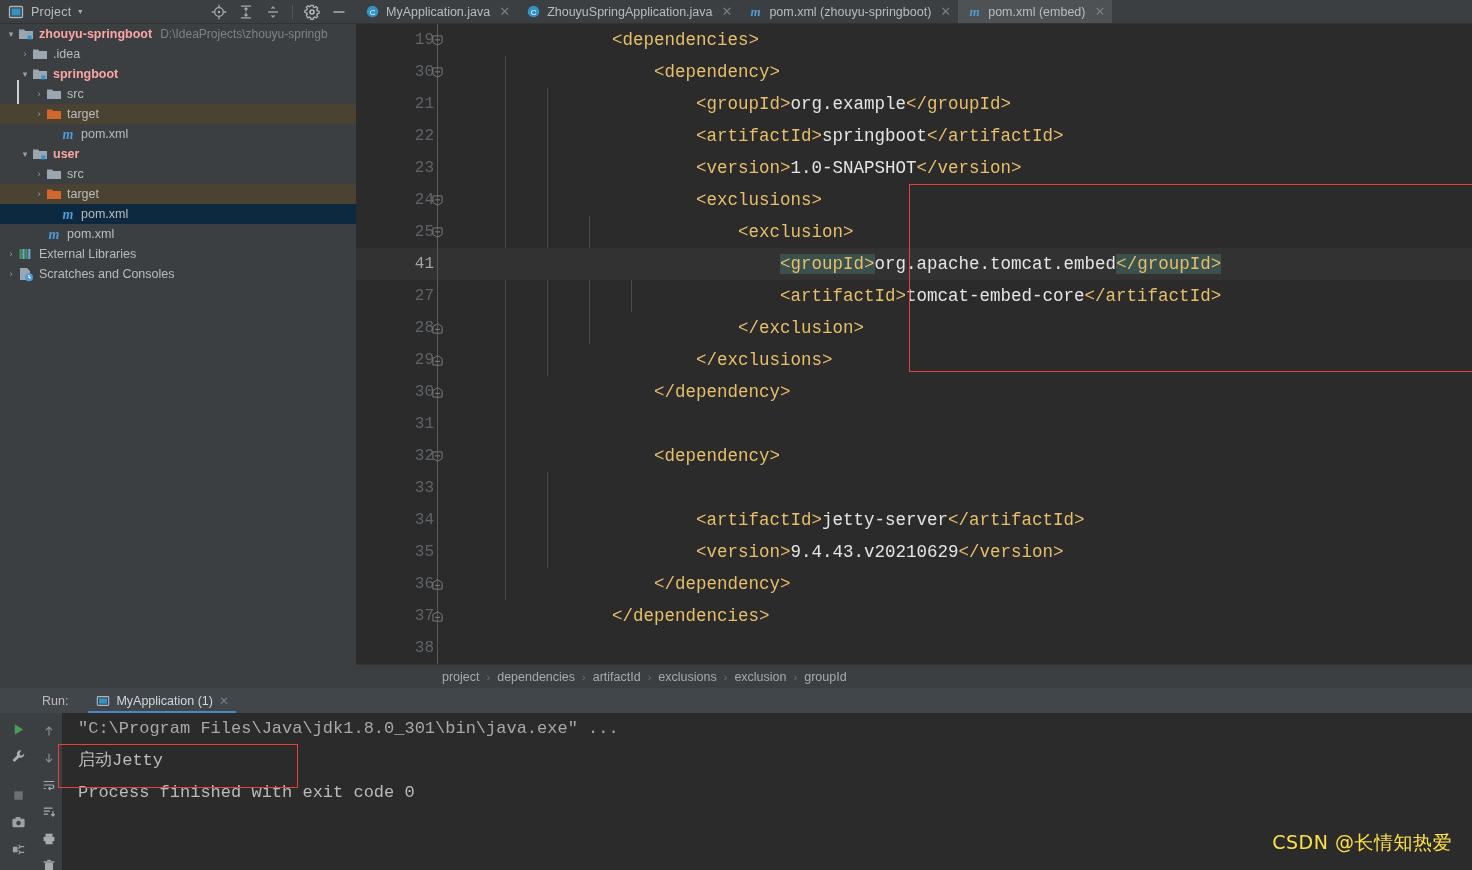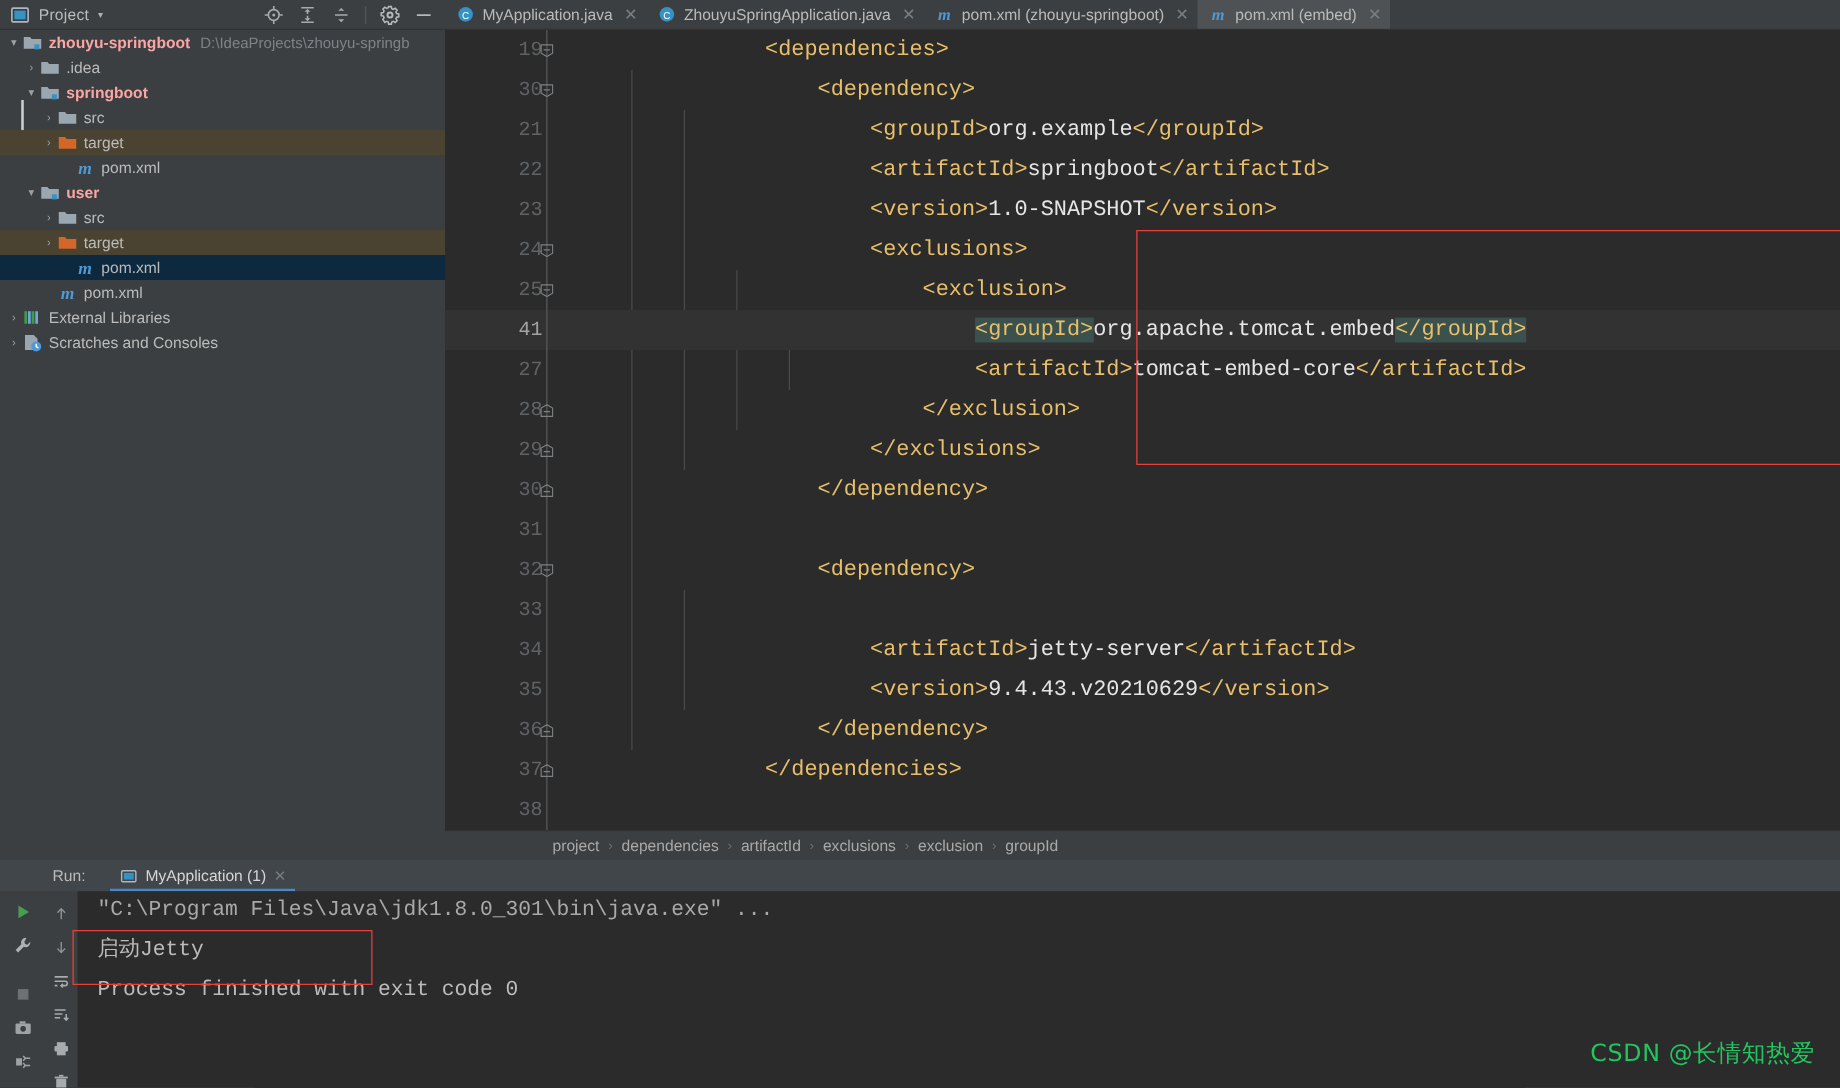--- a/index.html
+++ b/index.html
@@ -163,21 +163,21 @@
   #con-caret {
     position: absolute; left: 17px; top: 80px; width: 2px; height: 24px;
     background: #d0d0d0;
   }
   #redbox-console {
     position: absolute; left: 58px; top: 744px; width: 240px; height: 44px;
     border: 1.6px solid #e8413c; pointer-events: none;
   }
   #watermark {
     position: absolute; right: 20px; bottom: 14px;
-    color: #22c55e; font-size: 19px; letter-spacing: .5px;
+    color: #fde047; font-size: 19px; letter-spacing: .5px;
     font-family: "DejaVu Sans", sans-serif;
   }
 </style>
 </head>
 <body>
 
 <div id="app">
 
   <div id="project-panel">
 

